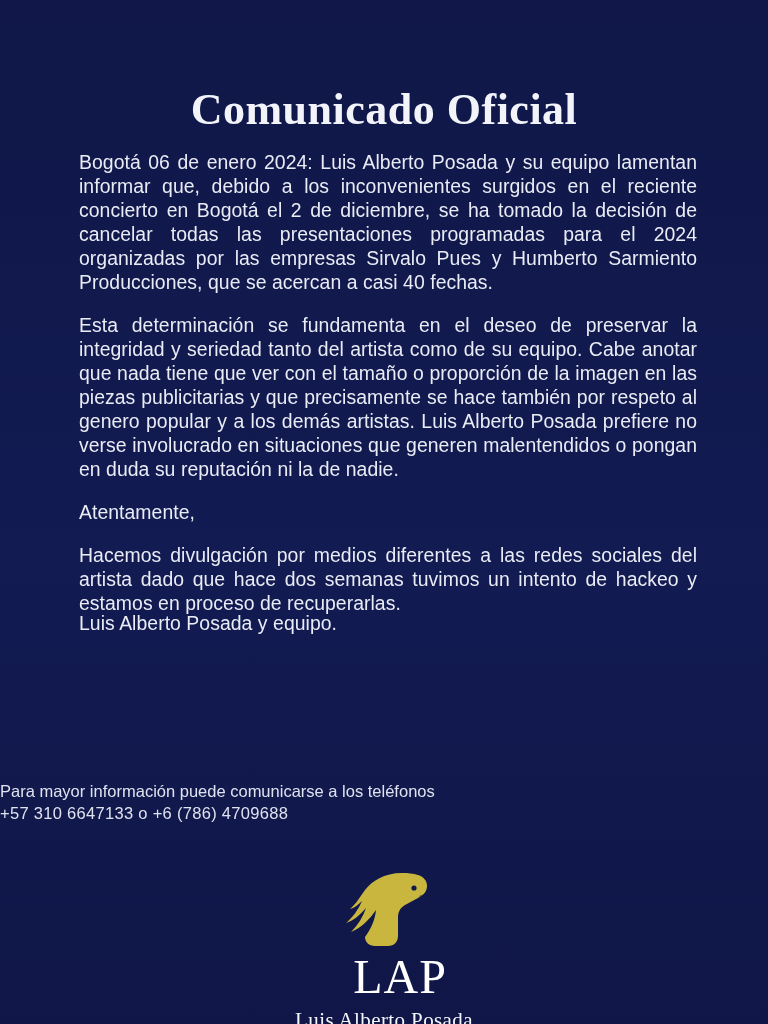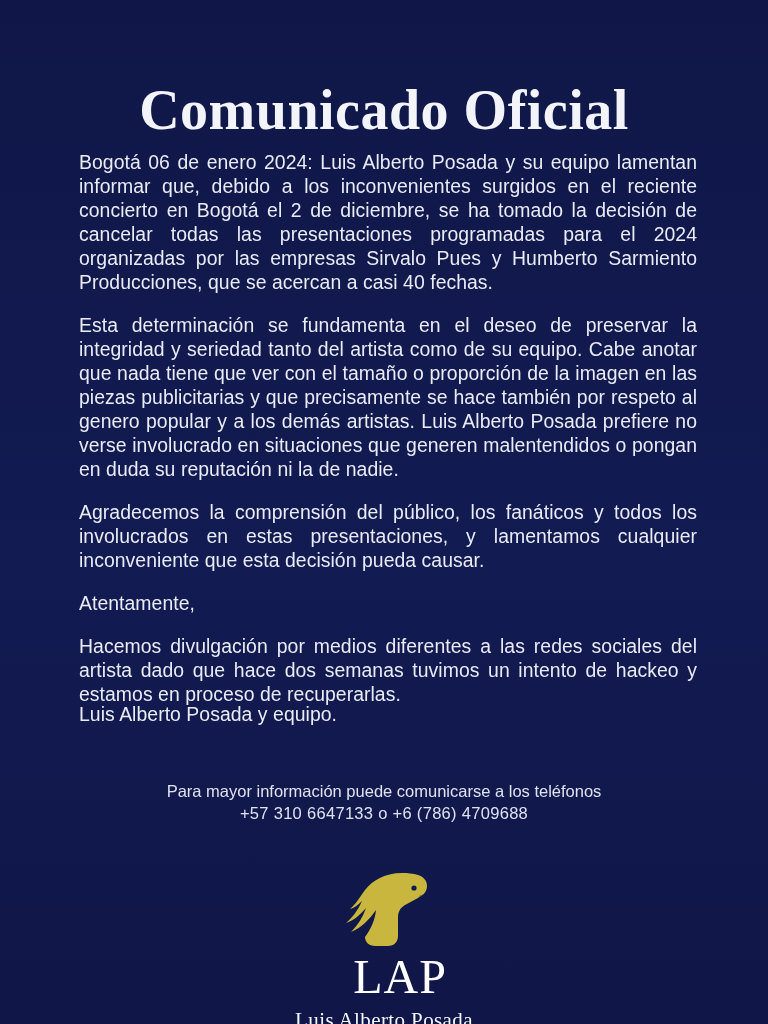--- a/index.html
+++ b/index.html
@@ -20,21 +20,21 @@
     background: #11194d;
     background-image: linear-gradient(180deg, #101748 0%, #121b52 55%, #101647 100%);
   }
   .title {
     position: absolute;
     top: 84px;
     left: 0;
     right: 0;
     text-align: center;
     font-family: "Liberation Serif", "DejaVu Serif", serif;
-    font-size: 56px;
+    font-size: 44px;
     line-height: 52px;
     font-weight: 700;
     letter-spacing: 0.5px;
     color: #f2f4fa;
   }
   .body-block {
     position: absolute;
     top: 150px;
     left: 79px;
     width: 618px;
@@ -51,21 +51,20 @@
   }
   .para:last-child { margin-bottom: 0; }
   .para-signoff {
     text-align: left;
   }
   .footer-contact {
     position: absolute;
     top: 780px;
     left: 0;
     right: 0;
-    text-align: center;
     color: #dfe3ef;
     font-size: 16.5px;
     line-height: 22px;
   }
   .footer-contact .line2 {
     letter-spacing: 0.3px;
   }
   .logo {
     position: absolute;
     left: 0;
@@ -103,21 +102,20 @@
 </head>
 <body>
 
 <div class="poster">
 
   <div class="title">Comunicado Oficial</div>
 
   <div class="body-block">
     <p class="para">Bogotá 06 de enero 2024: Luis Alberto Posada y su equipo lamentan informar que, debido a los inconvenientes surgidos en el reciente concierto en Bogotá el 2 de diciembre, se ha tomado la decisión de cancelar todas las presentaciones programadas para el 2024 organizadas por las empresas Sirvalo Pues y Humberto Sarmiento Producciones, que se acercan a casi 40 fechas.</p>
     <p class="para">Esta determinación se fundamenta en el deseo de preservar la integridad y seriedad tanto del artista como de su equipo. Cabe anotar que nada tiene que ver con el tamaño o proporción de la imagen en las piezas publicitarias y que precisamente se hace también por respeto al genero popular y a los demás artistas. Luis Alberto Posada prefiere no verse involucrado en situaciones que generen malentendidos o pongan en duda su reputación ni la de nadie.</p>
-    <p class="para">Agradecemos la comprensión del público, los fanáticos y todos los involucrados en estas presentaciones, y lamentamos cualquier inconveniente que esta decisión pueda causar.</p>
     <p class="para para-signoff">Atentamente,</p>
     <p class="para">Hacemos divulgación por medios diferentes a las redes sociales del artista dado que hace dos semanas tuvimos un intento de hackeo y estamos en proceso de recuperarlas.</p>
     <p class="para para-signoff" style="margin-top:-23px;">Luis Alberto Posada y equipo.</p>
   </div>
 
   <div class="footer-contact">
     <div class="line1">Para mayor información puede comunicarse a los teléfonos</div>
     <div class="line2">+57 310 6647133 o +6 (786) 4709688</div>
   </div>
 

